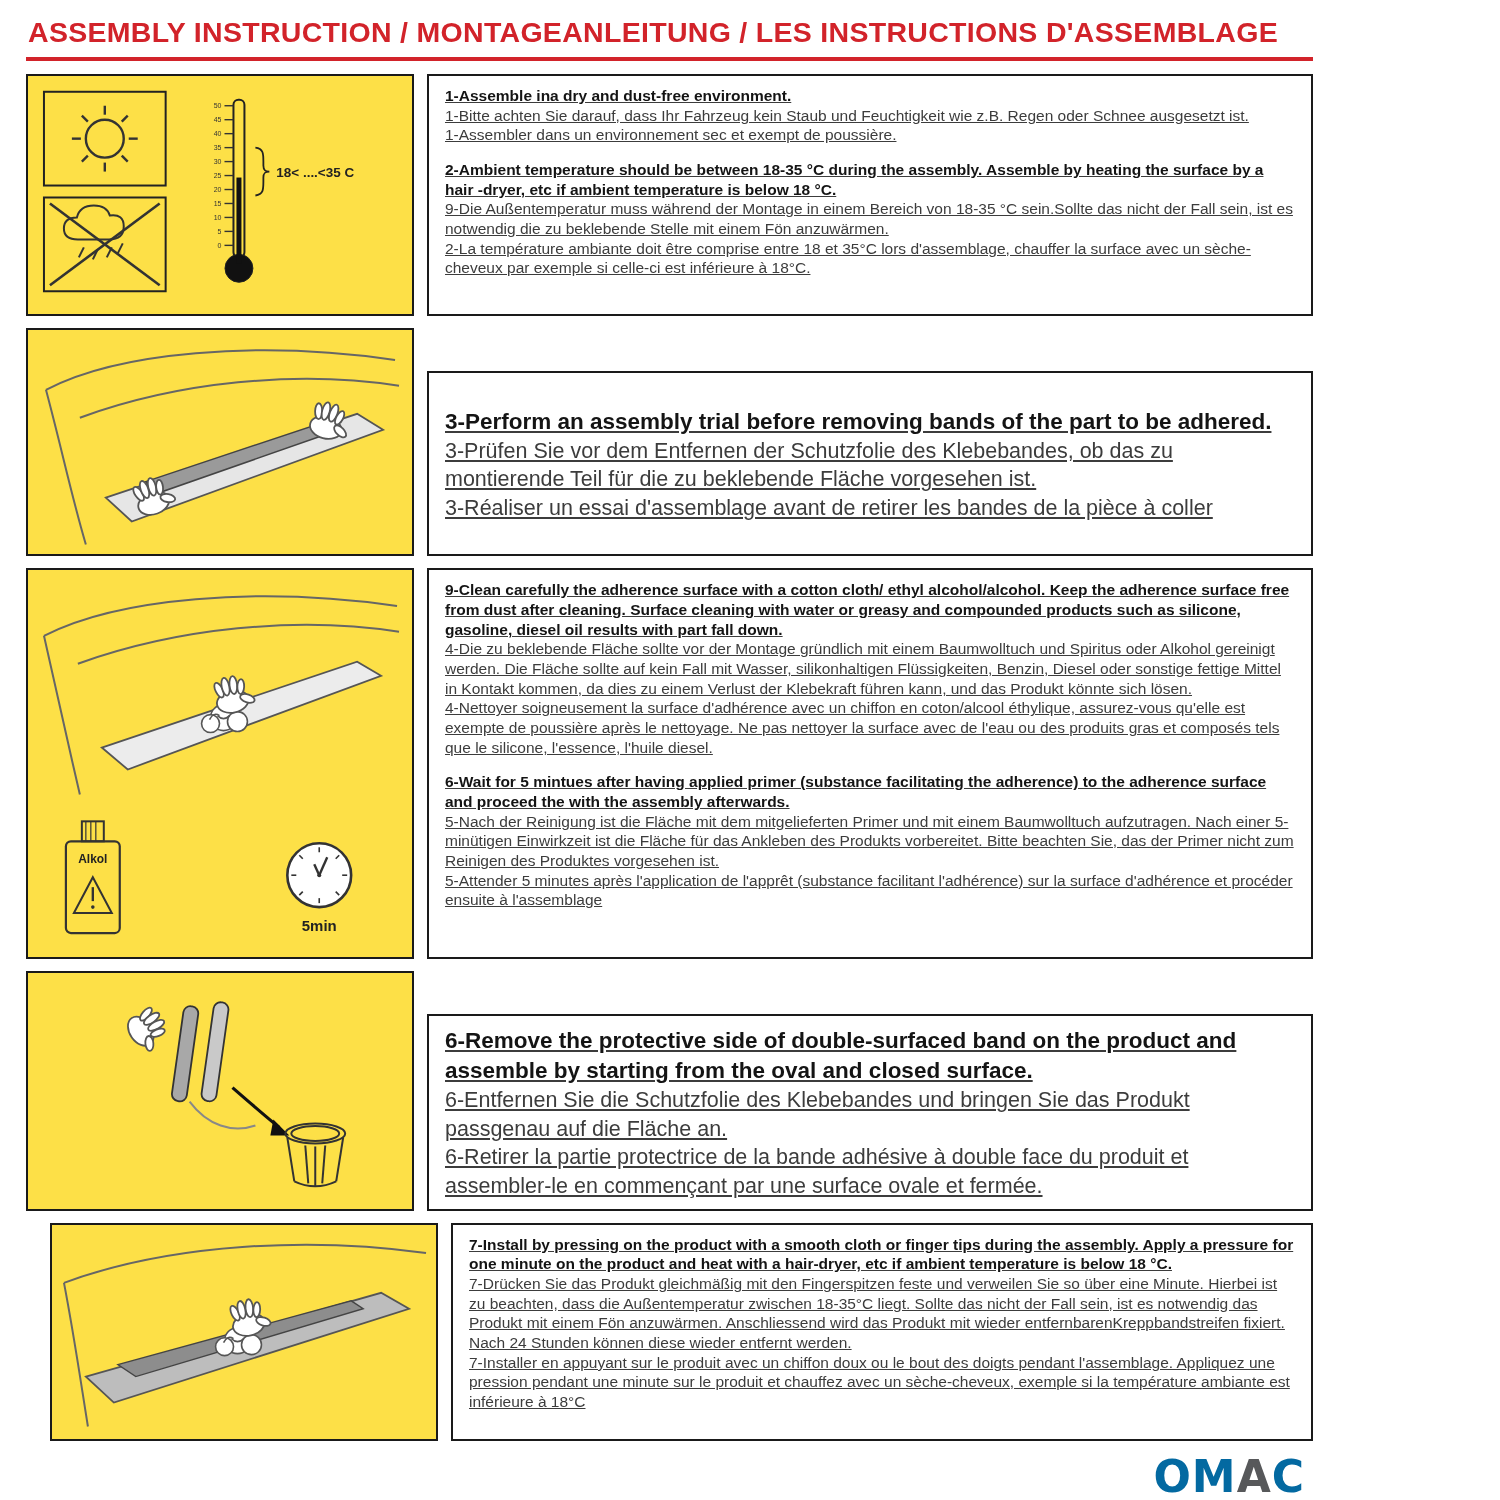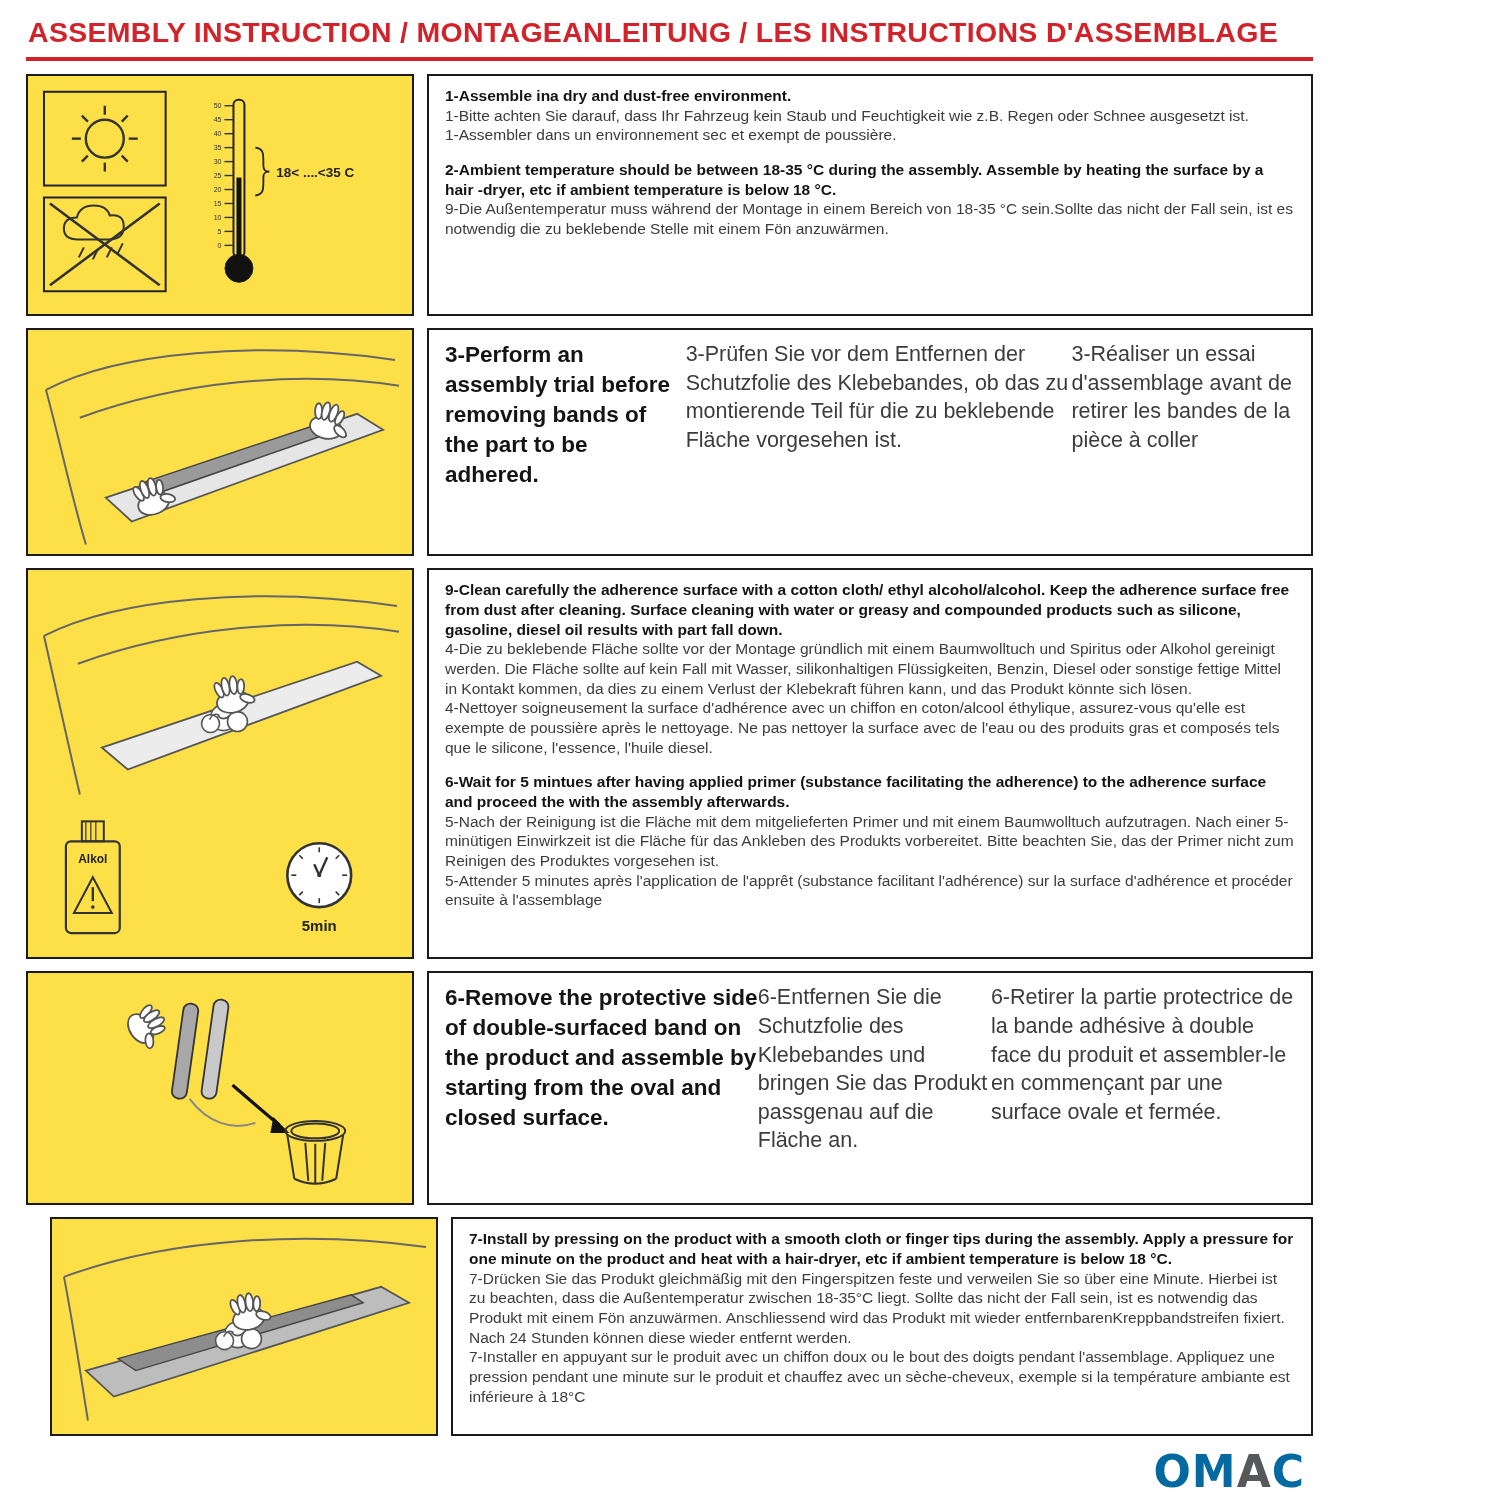--- a/index.html
+++ b/index.html
@@ -6,24 +6,24 @@
   html,body { margin:0; padding:0; background:#ffffff; }
   body { font-family:"Liberation Sans", sans-serif; color:#3c3c3c; }
   .page { width:1339px; height:1500px; overflow:hidden; padding:14px 26px 0 26px; position:relative; background:#fff; }
 
   h1.title { color:#d2232a; font-size:28.5px; font-weight:800; letter-spacing:.3px; margin:2px 0 8px 2px; }
   .rule { height:4px; background:#d2232a; margin:0 0 13px 0; }
 
   .row { display:flex; gap:13px; margin-bottom:12px; align-items:stretch; }
   .ill { flex:0 0 388px; border:2px solid #1a1a1a; background:#fde047; display:flex; align-items:center; justify-content:center; overflow:hidden; }
   .ill svg { width:100%; height:100%; display:block; }
-  .txt { flex:1; border:2px solid #1a1a1a; background:#fff; padding:10px 16px 8px 16px; }
+  .txt { flex:1; border:2px solid #1a1a1a; background:#fff; padding:10px 16px 8px 16px;text-decoration:underline; }
   .txt p { margin:0; }
   .small { font-size:15.5px; line-height:1.27; }
-  .big { font-size:21.5px; line-height:1.33; display:flex; flex-direction:row; justify-content:center; }
+  .big { font-size:21.5px; line-height:1.33; display:flex; flex-direction:column; justify-content:center;margin-top:43px; }
   .b { font-weight:700; color:#141414; }
   .big .b { font-size:22.5px; }
   .gap { margin-top:15px !important; }
 
   .r1 { min-height:242px; }
   .r2 { min-height:228px; }
   .r3 { min-height:386px; }
   .r4 { min-height:234px; }
   .r5 { min-height:218px;padding-left:24px; }
 
@@ -103,20 +103,21 @@
           <text x="249" y="99" font-size="13.5" font-weight="600" fill="#222">18&lt; ....&lt;35 C</text>
         </g>
       </svg>
     </div>
     <div class="txt small">
       <p class="b">1-Assemble ina dry and dust-free environment.</p>
       <p>1-Bitte achten Sie darauf, dass Ihr Fahrzeug kein Staub und Feuchtigkeit wie z.B. Regen oder Schnee ausgesetzt ist.</p>
       <p>1-Assembler dans un environnement sec et exempt de poussière.</p>
       <p class="b gap">2-Ambient temperature should be between 18-35 °C  during the assembly. Assemble by heating the surface by a hair -dryer, etc if ambient temperature is below 18 °C.</p>
       <p>9-Die Außentemperatur muss während der Montage in einem Bereich von 18-35 °C  sein.Sollte das nicht der Fall sein, ist es notwendig die zu beklebende Stelle mit einem Fön anzuwärmen.</p>
+      <p>2-La température ambiante doit être comprise entre 18 et 35°C lors d'assemblage, chauffer la surface avec un sèche-cheveux par exemple si celle-ci est inférieure à 18°C.</p>
     </div>
   </section>
 
   <section class="row r2">
     <div class="ill">
       <svg viewBox="0 0 385 225">
         <g stroke="#666" fill="none" stroke-width="2">
           <path d="M18,60 C90,22 230,10 368,30"></path>
           <path d="M18,60 C34,120 44,168 58,215"></path>
           <path d="M52,88 C150,52 270,40 372,56"></path>

